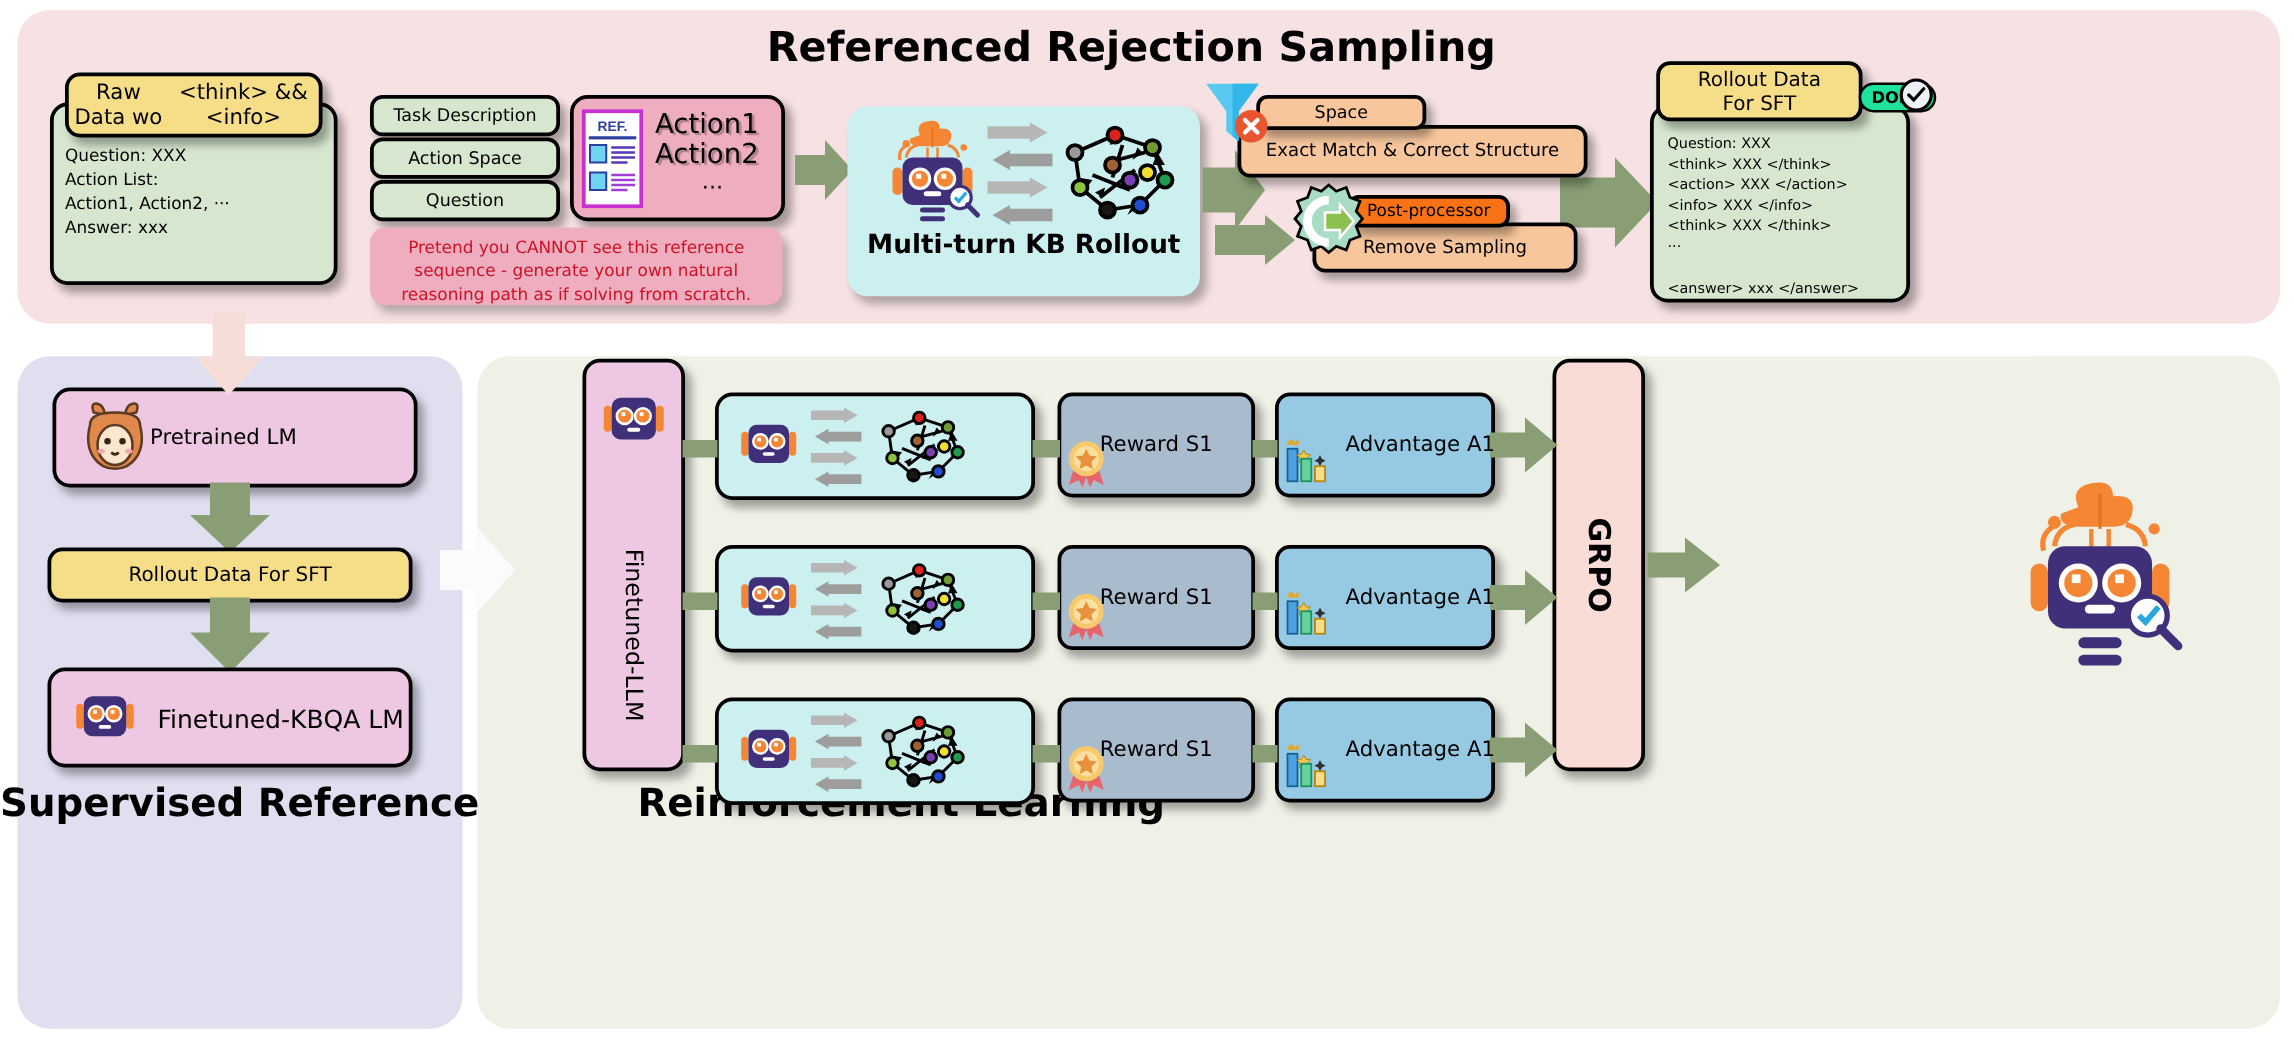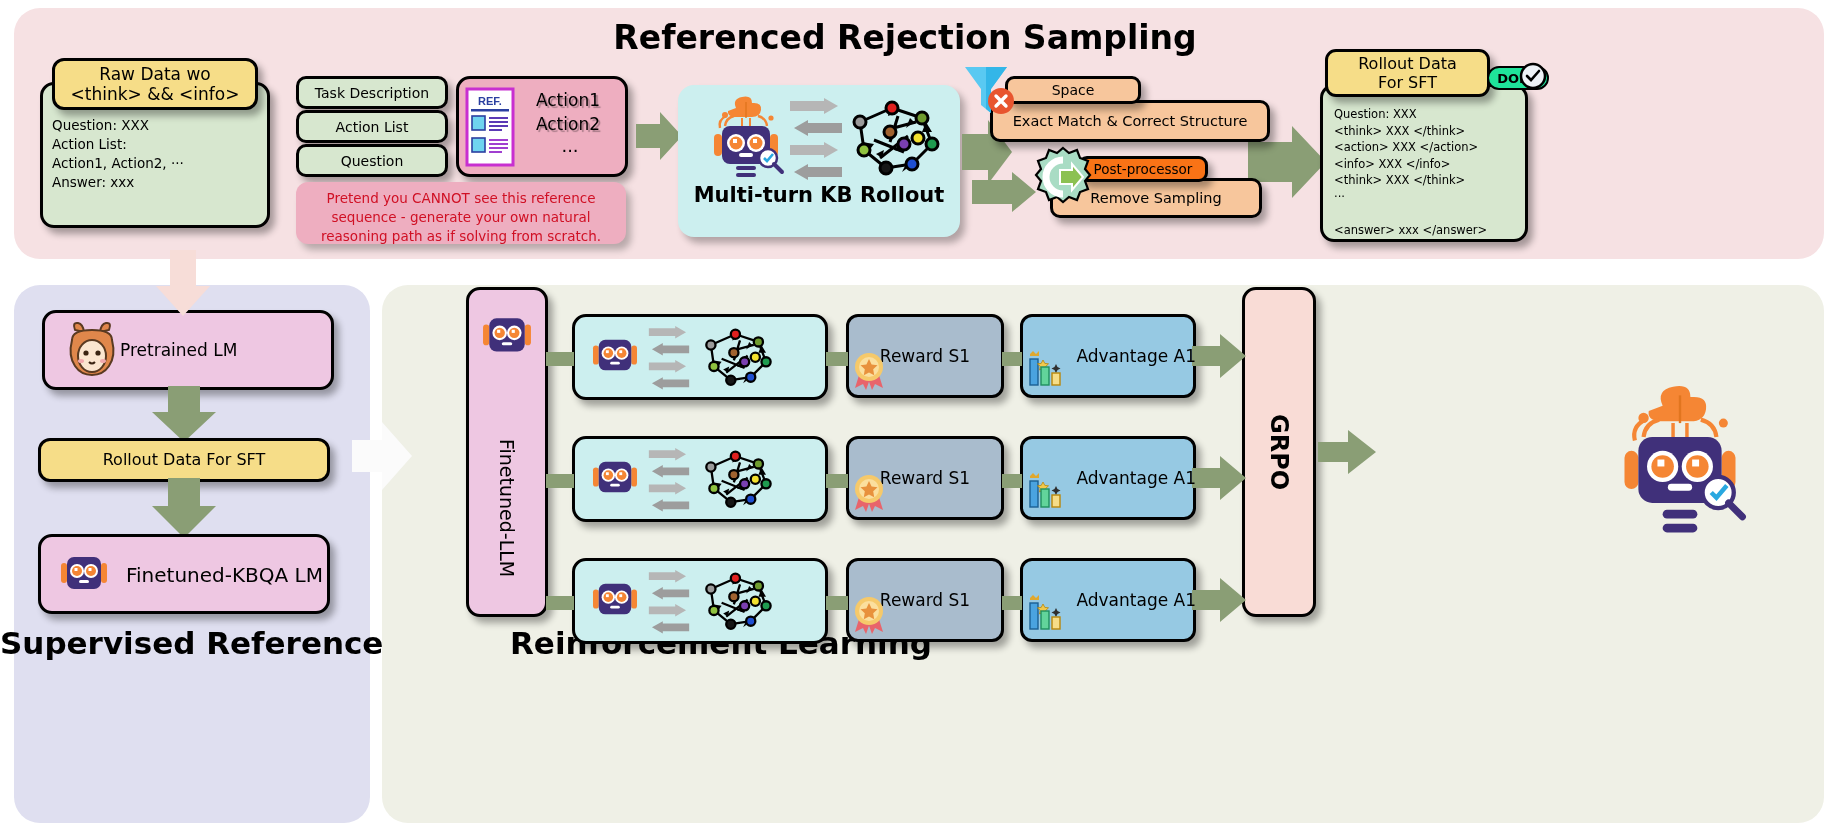--- a/index.html
+++ b/index.html
@@ -15,33 +15,33 @@
   #sft-title{left:0;top:625px;width:356px;text-align:center;font-size:31px;}
   #rl-title{left:0;top:625px;width:1442px;text-align:center;font-size:31px;}
 
   .box{position:absolute;box-sizing:border-box;border:3px solid #000;
        border-radius:12px;box-shadow:5px 6px 7px rgba(0,0,0,.33);}
   .txt{position:absolute;box-sizing:border-box;color:#000;}
 
   
   #rawdata-card{left:40px;top:82px;width:230px;height:146px;background:#d7e7cf;border-radius:14px;}
   #rawdata-hdr{left:52px;top:58px;width:206px;height:52px;background:#f6dd88;border-radius:12px;
-               display:flex;flex-direction:column;align-items:center;justify-content:center;
+               display:flex;flex-direction:row;align-items:center;justify-content:center;
                font-size:17px;line-height:20px;text-align:center;z-index:5;}
   #rawdata-body{left:52px;top:116px;width:210px;font-size:13.5px;line-height:19px;z-index:6;}
 
   
   .stackbox{width:152px;height:33px;background:#d7e7cf;border-radius:10px;
             display:flex;align-items:center;justify-content:center;font-size:14px;}
   #sb0{left:296px;top:76px;}
   #sb1{left:296px;top:110px;}
   #sb2{left:296px;top:144px;}
 
   #ref-card{left:456px;top:76px;width:172px;height:101px;background:#eeaec0;border-radius:14px;}
-  #ref-actions{left:500px;top:88px;width:100px;font-size:17px;line-height:24px;text-align:right;z-index:5;
+  #ref-actions{left:524px;top:88px;width:100px;font-size:22px;line-height:24px;text-align:left;z-index:5;
                text-shadow:2px 2px 1px rgba(0,0,0,.3);}
   #ref-ell{left:520px;top:140px;width:100px;font-size:18px;text-align:center;z-index:5;}
 
   #pretend-note{left:296px;top:182px;width:330px;height:62px;background:#eeaec0;border-radius:12px;
                 border:none;box-shadow:5px 6px 7px rgba(0,0,0,.25);}
   #pretend-txt{left:300px;top:186px;width:322px;font-size:13.5px;line-height:19px;color:#d01024;
                text-align:center;z-index:5;padding-top:3px;}
 
   
   #rollout-card{left:678px;top:85px;width:282px;height:152px;background:#ccefef;border-radius:16px;
@@ -112,21 +112,21 @@
 <div class="box" id="rawdata-hdr">
   <div>Raw Data wo</div>
   <div>&lt;think&gt; &amp;&amp; &lt;info&gt;</div>
 </div>
 <div class="txt" id="rawdata-body" style="white-space:pre-line">Question: XXX
 Action List:
 Action1, Action2, ···
 Answer: xxx</div>
 
 <div class="box stackbox" id="sb0">Task Description</div>
-<div class="box stackbox" id="sb1">Action List</div>
+<div class="box stackbox" id="sb1">Action Space</div>
 <div class="box stackbox" id="sb2">Question</div>
 
 <div class="box" id="ref-card"></div>
 <div style="position:absolute;left:466px;top:88px;width:35px;height:78px;z-index:6;">
   <svg width="48" height="78" viewBox="0 0 48 78">
     <rect x="1" y="1" width="46" height="76" fill="#fff" stroke="#c82fd0" stroke-width="3"></rect>
     <text x="24" y="17" font-size="11" font-weight="700" fill="#2b3fa0" text-anchor="middle" font-family="'Liberation Sans',sans-serif">REF.</text>
     <rect x="5" y="21" width="38" height="2.5" fill="#2b3fa0"></rect>
     <rect x="6" y="28" width="13" height="14" fill="#6fd4ef" stroke="#2b3fa0" stroke-width="1.6"></rect>
     <rect x="23" y="29" width="19" height="2" fill="#5b39b5"></rect>

